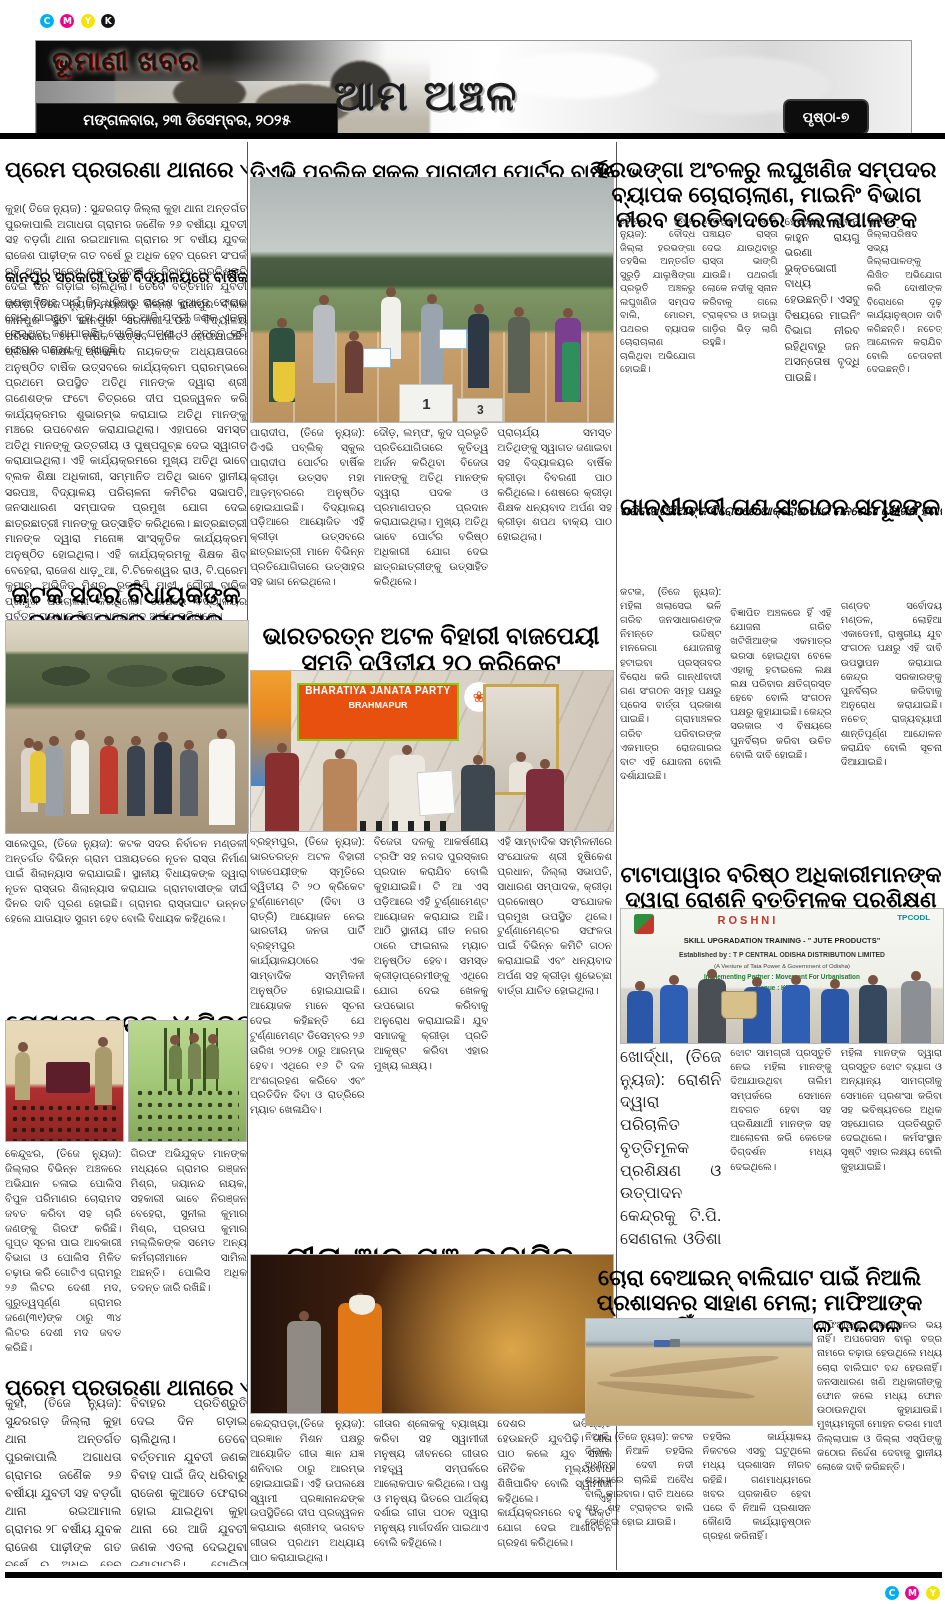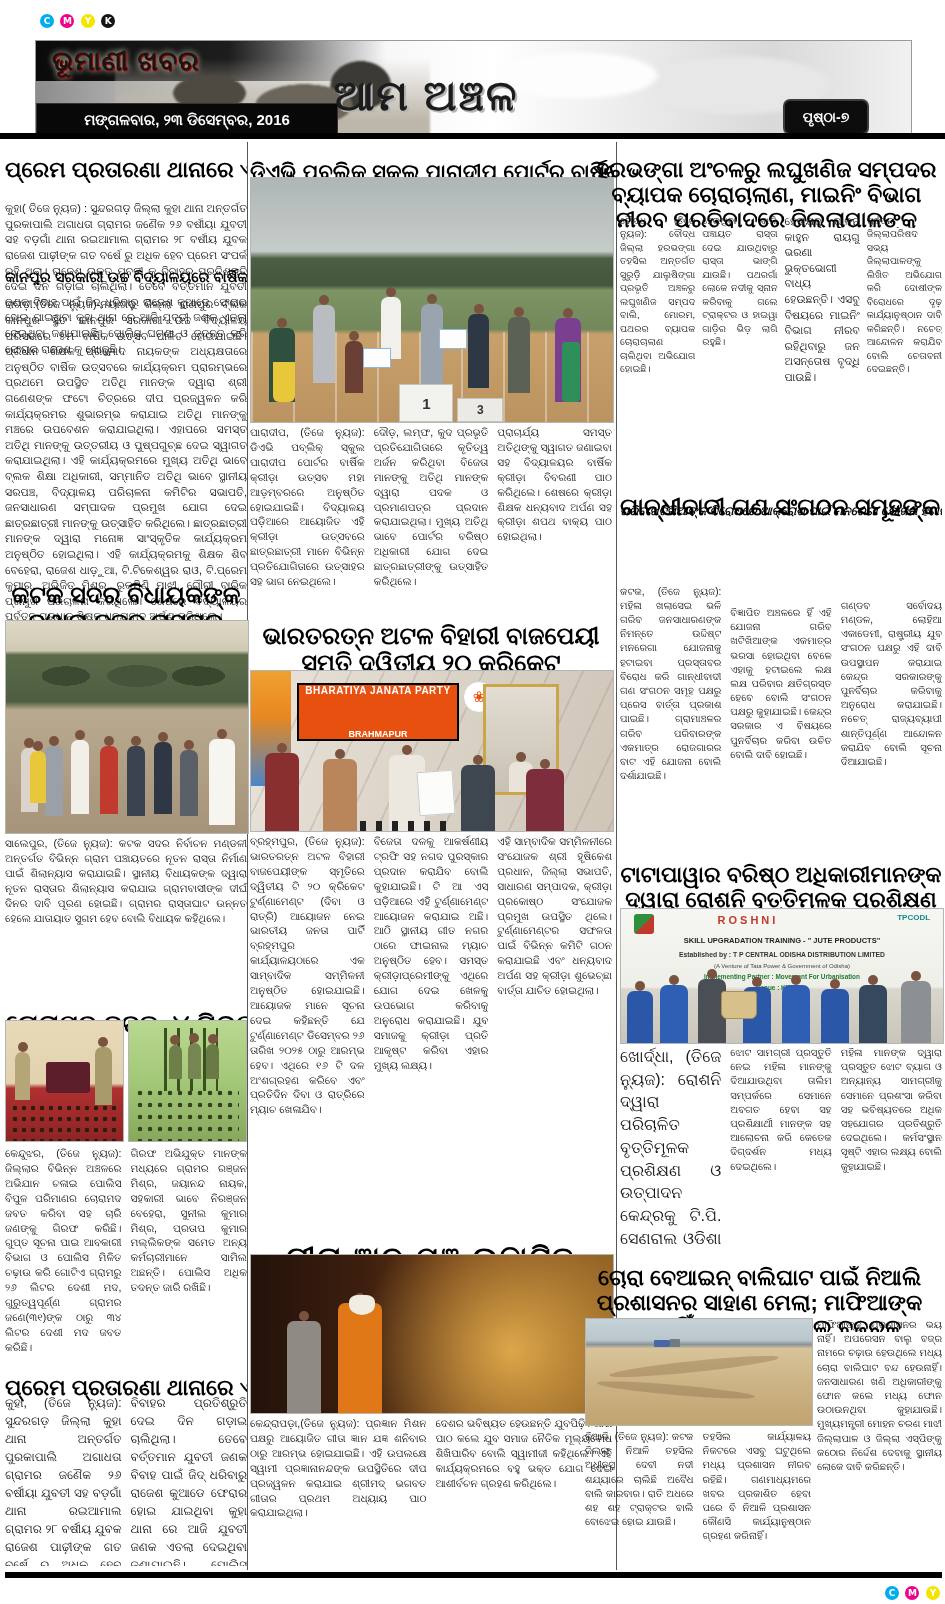--- a/index.html
+++ b/index.html
@@ -60,21 +60,21 @@
     <span class="mark" style="background:#ec008c">M</span>
     <span class="mark" style="background:#f5e400">Y</span>
     <span class="mark" style="background:#141414">K</span>
   </div>
 
   <header class="abs masthead">
     <div class="mast-band"></div>
     <div class="mast-village"></div>
     <div class="mast-cloud"></div>
     <div class="paper-name">ଭୂମାଣୀ ଖବର</div>
-    <div class="date-box">ମଙ୍ଗଳବାର, ୨୩ ଡିସେମ୍ବର, 2016</div>
+    <div class="date-box">ମଙ୍ଗଳବାର, ୨୩ ଡିସେମ୍ବର, ୨୦୨୫</div>
     <div class="section-title">ଆମ ଅଞ୍ଚଳ</div>
     <div class="page-no">ପୃଷ୍ଠା-୭</div>
   </header>
   <div class="abs rule" style="left:0;top:133px;width:945px;height:6px;"></div>
 
   <div class="vrule" style="left:247px;top:142px;height:1428px;"></div>
   <div class="vrule" style="left:616px;top:142px;height:1428px;"></div>
 
   <section class="abs" style="left:5px;top:140px;width:242px;height:116px;">
     <h2 class="head nowrap" style="font-size:22px;">ପ୍ରେମ ପ୍ରତାରଣା ଥାନାରେ ଏତଲା</h2>
@@ -156,21 +156,21 @@
     <div class="body-txt">ପାରାଦୀପ, (ତିଜେ ନ୍ୟୁଜ): ଡିଏଭି ପବ୍ଲିକ୍ ସ୍କୁଲ ପାରାଦୀପ ପୋର୍ଟର ବାର୍ଷିକ କ୍ରୀଡ଼ା ଉତ୍ସବ ମହା ଆଡ଼ମ୍ବରରେ ଅନୁଷ୍ଠିତ ହୋଇଯାଇଛି। ବିଦ୍ୟାଳୟ ପଡ଼ିଆରେ ଆୟୋଜିତ ଏହି କ୍ରୀଡ଼ା ଉତ୍ସବରେ ଛାତ୍ରଛାତ୍ରୀ ମାନେ ବିଭିନ୍ନ ପ୍ରତିଯୋଗିତାରେ ଉତ୍ସାହର ସହ ଭାଗ ନେଇଥିଲେ।</div>
     <div class="body-txt">ଦୌଡ଼, ଲମ୍ଫ, କୁଦ ପ୍ରଭୃତି ପ୍ରତିଯୋଗିତାରେ କୃତିତ୍ୱ ଅର୍ଜନ କରିଥିବା ବିଜେତା ମାନଙ୍କୁ ଅତିଥି ମାନଙ୍କ ଦ୍ୱାରା ପଦକ ଓ ପ୍ରମାଣପତ୍ର ପ୍ରଦାନ କରାଯାଇଥିଲା। ମୁଖ୍ୟ ଅତିଥି ଭାବେ ପୋର୍ଟର ବରିଷ୍ଠ ଅଧିକାରୀ ଯୋଗ ଦେଇ ଛାତ୍ରଛାତ୍ରୀଙ୍କୁ ଉତ୍ସାହିତ କରିଥିଲେ।</div>
     <div class="body-txt">ପ୍ରାଚାର୍ଯ୍ୟ ସମସ୍ତ ଅତିଥିଙ୍କୁ ସ୍ୱାଗତ ଜଣାଇବା ସହ ବିଦ୍ୟାଳୟର ବାର୍ଷିକ କ୍ରୀଡ଼ା ବିବରଣୀ ପାଠ କରିଥିଲେ। ଶେଷରେ କ୍ରୀଡ଼ା ଶିକ୍ଷକ ଧନ୍ୟବାଦ ଅର୍ପଣ ସହ କ୍ରୀଡ଼ା ଶପଥ ବାକ୍ୟ ପାଠ ହୋଇଥିଲା।</div>
   </div>
 
   <h2 class="abs head" style="left:250px;top:603px;width:362px;height:64px;font-size:24px;">ଭାରତରତ୍ନ ଅଟଳ ବିହାରୀ ବାଜପେୟୀ ସ୍ମୃତି ଦ୍ୱିତୀୟ ୨୦ କ୍ରିକେଟ ଟୁର୍ଣ୍ଣାମେଣ୍ଟ (ଦିବା ଓ ରାତ୍ରି ) ପାଇଁ ପ୍ରେସ୍ ବାର୍ତ୍ତା</h2>
   <div class="abs photo" style="left:250px;top:670px;width:362px;height:160px;">
     <div class="abs" style="inset:0;background:linear-gradient(105deg,#e9e3da 0%,#dcd4c8 45%,#cfc6b8 100%);"></div>
     <div class="abs" style="inset:0;background:repeating-linear-gradient(115deg,rgba(120,110,100,0.18) 0 2px,transparent 2px 30px);"></div>
     <div class="abs" style="left:0;top:0;width:40px;height:72%;background:linear-gradient(180deg,#f0a030 0%,#e88820 40%,#4a86c8 100%);"></div>
-    <div class="abs" style="left:46px;top:12px;width:158px;height:54px;background:#e8500f;border:2px solid #000000;color:#fff;text-align:center;display:flex;flex-direction:column;justify-content:space-between;gap:18px;">
+    <div class="abs" style="left:46px;top:12px;width:158px;height:54px;background:#e8500f;border:2px solid #84cc16;color:#fff;text-align:center;display:flex;flex-direction:column;justify-content:flex-start;gap:4px;">
       <div style="font-size:10px;font-weight:bold;letter-spacing:0.5px;">BHARATIYA JANATA PARTY</div>
       <div style="font-size:9px;font-weight:bold;">BRAHMAPUR</div>
     </div>
     <div class="abs" style="left:212px;top:10px;width:30px;height:30px;border-radius:50%;background:#fff;border:1px solid #d0d0d0;display:flex;align-items:center;justify-content:center;color:#e8500f;font-size:15px;">❀</div>
     <div class="abs" style="left:64%;top:8%;width:70px;height:66%;border:3px solid #caa54a;background:linear-gradient(180deg,#e3ddd3 0%,#c8c0b2 100%);">
       <div class="fig" style="left:50%;bottom:0;margin-left:-12px;width:24px;height:30px;background:#e8e4da;"></div>
     </div>
     <div class="fig" style="left:4%;bottom:0;width:34px;height:78px;background:#8a2f2f;"></div>
     <div class="fig" style="left:20%;bottom:0;width:34px;height:72px;background:#b8865a;"></div>
     <div class="fig" style="left:38%;bottom:0;width:36px;height:76px;background:#ece8e0;"></div>
@@ -189,20 +189,21 @@
   <div class="abs photo" style="left:250px;top:1254px;width:362px;height:158px;">
     <div class="abs" style="inset:0;background:linear-gradient(90deg,#23120a 0%,#3c1e0e 30%,#6a3a14 60%,#8a5a20 100%);"></div>
     <div class="abs" style="inset:0;background:radial-gradient(circle at 72% 60%,rgba(255,200,90,0.75) 0%,transparent 55%);"></div>
     <div class="abs" style="left:34%;top:22%;width:64%;height:46%;background-image:radial-gradient(circle 5px at 8px 8px,#f6f3e8 5px,transparent 6px),radial-gradient(circle 4px at 20px 16px,#f0b center,transparent 5px),radial-gradient(circle 5px at 30px 6px,#f2c230 5px,transparent 6px);background-size:38px 24px;border-radius:8px;"></div>
     <div class="fig" style="left:10%;bottom:0;width:34px;height:92px;background:#8f8a84;"></div>
     <div class="fig" style="left:24%;bottom:0;width:44px;height:110px;background:#e07818;"></div>
     <div class="abs" style="left:27%;bottom:62%;width:26px;height:20px;background:#f2ede2;border-radius:40% 40% 60% 60%;"></div>
   </div>
   <div class="abs cols" style="left:250px;top:1416px;width:362px;height:152px;">
     <div class="body-txt">କେନ୍ଦ୍ରାପଡ଼ା,(ତିଜେ ନ୍ୟୁଜ): ପ୍ରଜ୍ଞାନ ମିଶନ ପକ୍ଷରୁ ଆୟୋଜିତ ଗୀତା ଜ୍ଞାନ ଯଜ୍ଞ ଶନିବାର ଠାରୁ ଆରମ୍ଭ ହୋଇଯାଇଛି। ଏହି ଉପଲକ୍ଷେ ସ୍ୱାମୀ ପ୍ରଜ୍ଞାନାନନ୍ଦଙ୍କ ଉପସ୍ଥିତିରେ ଦୀପ ପ୍ରଜ୍ୱଳନ କରାଯାଇ ଶ୍ରୀମଦ୍ ଭଗବତ ଗୀତାର ପ୍ରଥମ ଅଧ୍ୟାୟ ପାଠ କରାଯାଇଥିଲା।</div>
+    <div class="body-txt">ଗୀତାର ଶ୍ଳୋକକୁ ବ୍ୟାଖ୍ୟା କରିବା ସହ ସ୍ୱାମୀଜୀ ମନୁଷ୍ୟ ଜୀବନରେ ଗୀତାର ମହତ୍ତ୍ୱ ସମ୍ପର୍କରେ ଆଲୋକପାତ କରିଥିଲେ। ପଶୁ ଓ ମନୁଷ୍ୟ ଭିତରେ ପାର୍ଥକ୍ୟ ଦର୍ଶାଇ ଗୀତା ପଠନ ଦ୍ୱାରା ମନୁଷ୍ୟ ମାର୍ଗଦର୍ଶନ ପାଇଥାଏ ବୋଲି କହିଥିଲେ।</div>
     <div class="body-txt">ଦେଶର ଭବିଷ୍ୟତ ହେଉଛନ୍ତି ଯୁବପିଢ଼ି। ଗୀତା ପାଠ କଲେ ଯୁବ ସମାଜ ନୈତିକ ମୂଲ୍ୟବୋଧ ଶିଖିପାରିବ ବୋଲି ସ୍ୱାମୀଜୀ କହିଥିଲେ। ଏହି କାର୍ଯ୍ୟକ୍ରମରେ ବହୁ ଭକ୍ତ ଯୋଗ ଦେଇ ଆଶୀର୍ବଚନ ଗ୍ରହଣ କରିଥିଲେ।</div>
   </div>
 
   <h2 class="abs head" style="left:590px;top:140px;width:353px;height:70px;font-size:22px;">ହରଭଙ୍ଗା ଅଂଚଳରୁ ଲଘୁଖଣିଜ ସମ୍ପଦର ବ୍ୟାପକ ଚୋରାଚାଲାଣ, ମାଇନିଂ ବିଭାଗ ନୀରବ ପ୍ରତିବାଦରେ ଜିଲ୍ଲାପାଳଙ୍କୁ ଅଭିଯୋଗ କଲେ ପୂର୍ବତନ ଜିଲ୍ଲାପରିଷଦ ସଭ୍ୟ</h2>
   <div class="abs cols" style="left:620px;top:214px;width:322px;height:258px;gap:7px;">
     <div class="body-txt" style="font-size:9.5px;">ବୌଦ୍ଧ, (ତିଜେ ନ୍ୟୁଜ): ବୌଦ୍ଧ ଜିଲ୍ଲା ହରଭଙ୍ଗା ତହସିଲ ଅନ୍ତର୍ଗତ ସୁରୁଡ଼ି ଯାଲୁଷିଙ୍ଗା ପ୍ରଭୃତି ଅଞ୍ଚଳରୁ ଲଘୁଖଣିଜ ସମ୍ପଦ ବାଲି, ମୋରମ, ପଥରର ବ୍ୟାପକ ଚୋରାଚାଲାଣ ଚାଲିଥିବା ଅଭିଯୋଗ ହୋଇଛି।</div>
     <div class="body-txt" style="font-size:9.5px;">ହେଉଥିବା ବାଲି ପଞ୍ଚାୟତ ରାସ୍ତା ଦେଇ ଯାଉଥିବାରୁ ରାସ୍ତା ଭାଙ୍ଗି ଯାଉଛି। ପଥରର୍ଗା ଲୋକେ ନଦୀକୁ ସ୍ନାନ କରିବାକୁ ଗଲେ ଟ୍ରାକ୍ଟର ଓ ହାଇୱା ଗାଡ଼ିର ଭିଡ଼ ଲାଗି ରହୁଛି।</div>
     <div class="body-txt" style="font-size:11px;">ହେତାଯଦ ପାଳନ କାହୁନ ରାୟଗୁ ଭରଣା ଭୁକ୍ତଭୋଗୀ ବାଧ୍ୟ ହେଉଛନ୍ତି। ଏସବୁ ବିଷୟରେ ମାଇନିଂ ବିଭାଗ ନୀରବ ରହିଥିବାରୁ ଜନ ଅସନ୍ତୋଷ ବୃଦ୍ଧି ପାଉଛି।</div>
     <div class="body-txt" style="font-size:9.5px;">ପୂର୍ବତନ ଜିଲ୍ଲାପରିଷଦ ସଭ୍ୟ ଜିଲ୍ଲାପାଳଙ୍କୁ ଲିଖିତ ଅଭିଯୋଗ କରି ଦୋଷୀଙ୍କ ବିରୋଧରେ ଦୃଢ଼ କାର୍ଯ୍ୟାନୁଷ୍ଠାନ ଦାବି କରିଛନ୍ତି। ନଚେତ୍ ଆନ୍ଦୋଳନ କରାଯିବ ବୋଲି ଚେତାବନୀ ଦେଇଛନ୍ତି।</div>
   </div>

